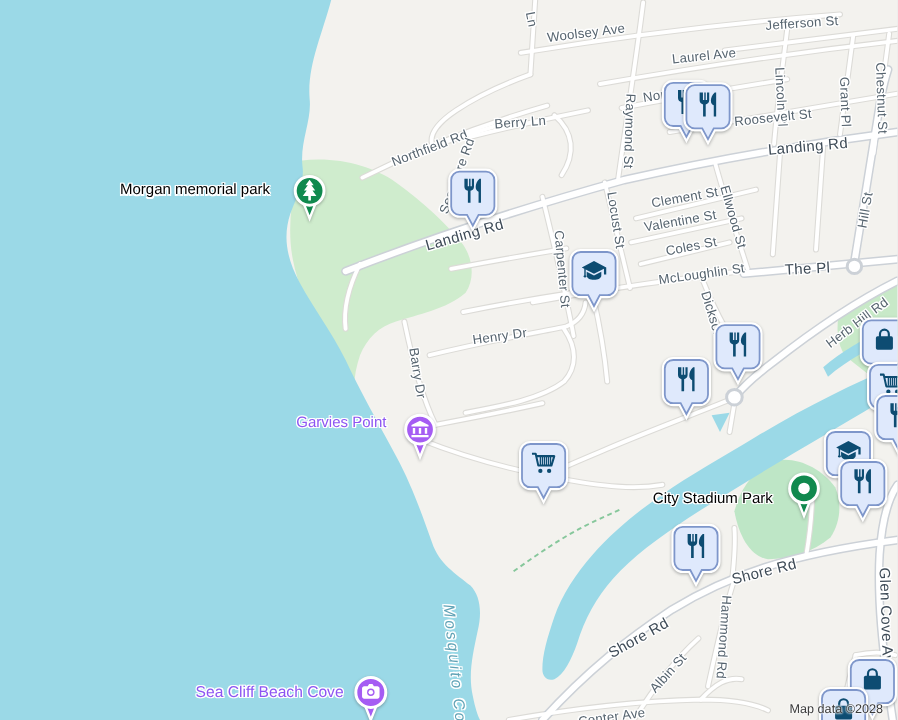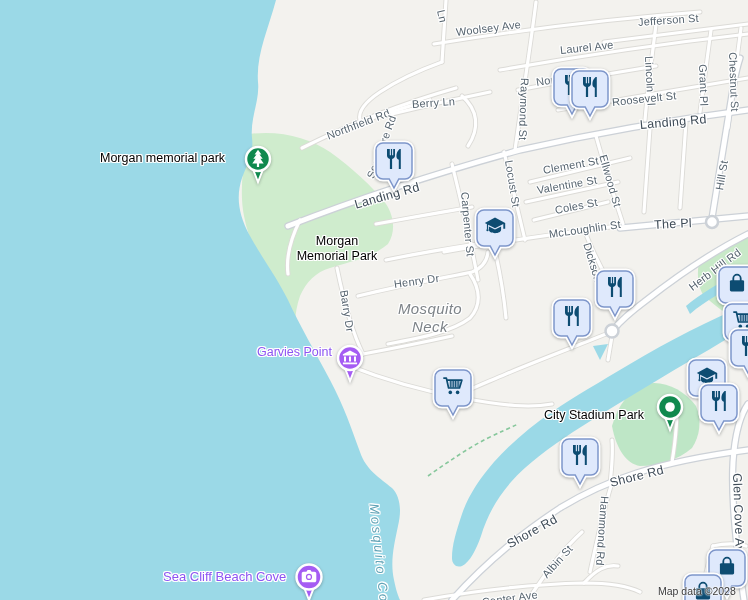--- a/index.html
+++ b/index.html
@@ -291,30 +291,22 @@
   <span class="lbl st" style="left:394px;top:278px;transform:rotate(-8deg)">Henry Dr</span>
   <span class="lbl st" style="left:344px;top:284px;transform:rotate(81deg)">Barry Dr</span>
   <span class="lbl stM" style="left:610px;top:476px;transform:rotate(-14deg)">Shore Rd</span>
   <span class="lbl stM" style="left:508px;top:538px;transform:rotate(-29deg)">Shore Rd</span>
   <span class="lbl st" style="left:544px;top:570px;transform:rotate(-48deg)">Albin St</span>
   <span class="lbl st" style="left:605px;top:490px;transform:rotate(94deg)">Hammond Rd</span>
   <span class="lbl stM" style="left:737px;top:466px;transform:rotate(88deg)">Glen Cove Ave</span>
   <span class="lbl st" style="left:482px;top:596px;transform:rotate(-8deg)">Center Ave</span>
 
   <span class="lbl pl green" style="left:100px;top:151px">Morgan memorial park</span>
-  <div class="lbl pl green multiline" style="left:287px;top:234px;width:100px">
-    <span>Morgan</span>
-    <span>Memorial Park</span>
-  </div>
-  <div class="lbl pl purple multiline right-al" style="left:202px;top:345px;width:130px">
+  <div class="lbl pl purple multiline right-al" style="left:192px;top:345px;width:130px">
     <span>Garvies Point</span>
-  </div>
-  <div class="lbl area-lb multiline" style="left:385px;top:300px;width:90px">
-    <span>Mosquito</span>
-    <span>Neck</span>
   </div>
   <span class="lbl pl green" style="left:544px;top:408px">City Stadium Park</span>
   <span class="lbl pl purple" style="left:163px;top:569px;font-size:13px">Sea Cliff Beach Cove</span>
   <span class="lbl wat-lb" style="left:374px;top:496px;transform:rotate(84deg)">Mosquito Cove</span>
 
   <svg class="pin" style="left:550px;top:66px" width="44" height="54" viewBox="0 0 44 54">
     <use href="#pinbody" class="pb-halo"></use>
       <use href="#pinbody" class="pb-main"></use>
     <use href="#ic-restaurant" x="10" y="7" width="24" height="24" class="pg"></use>
   </svg>

